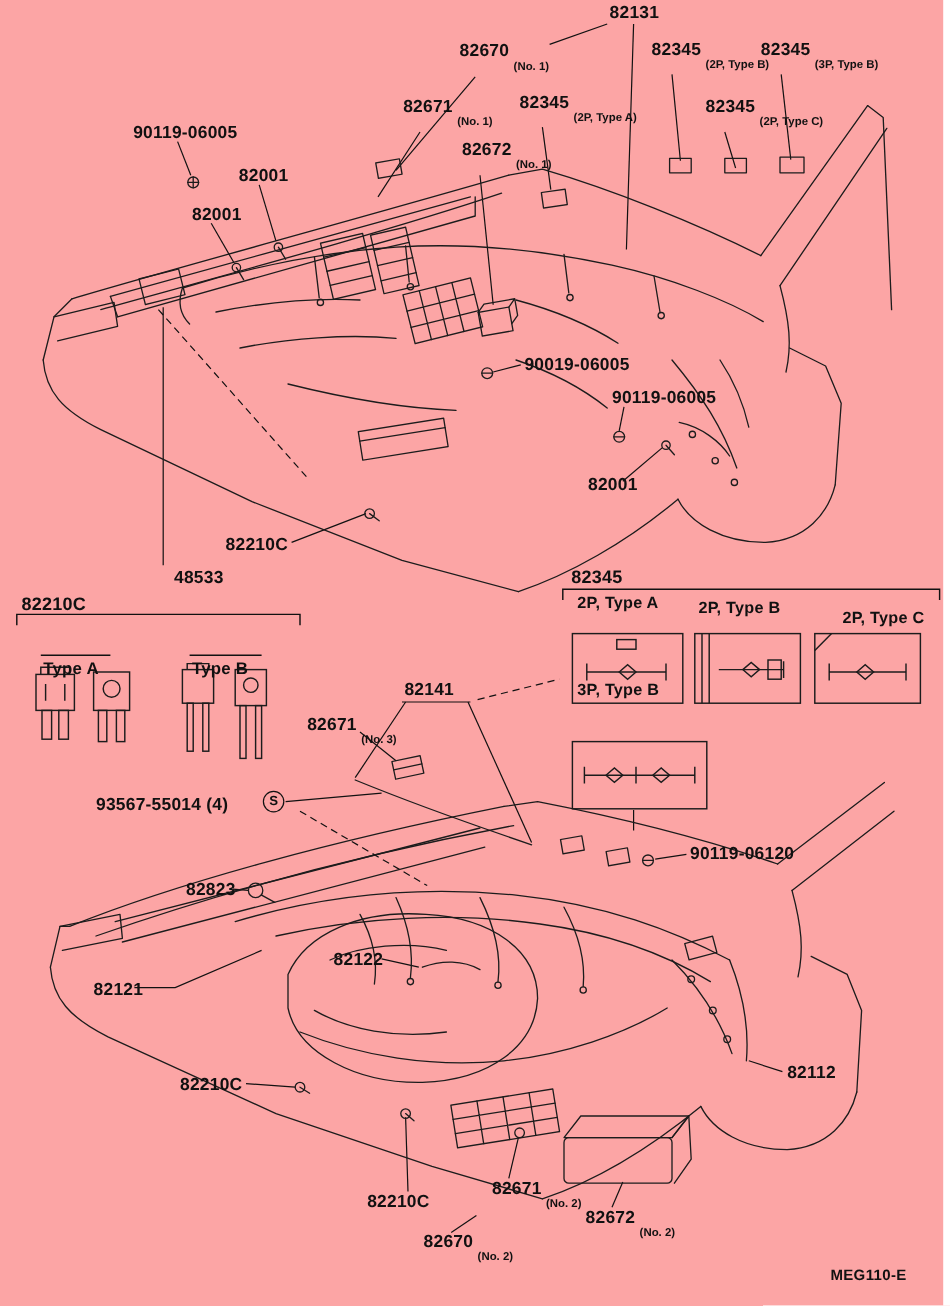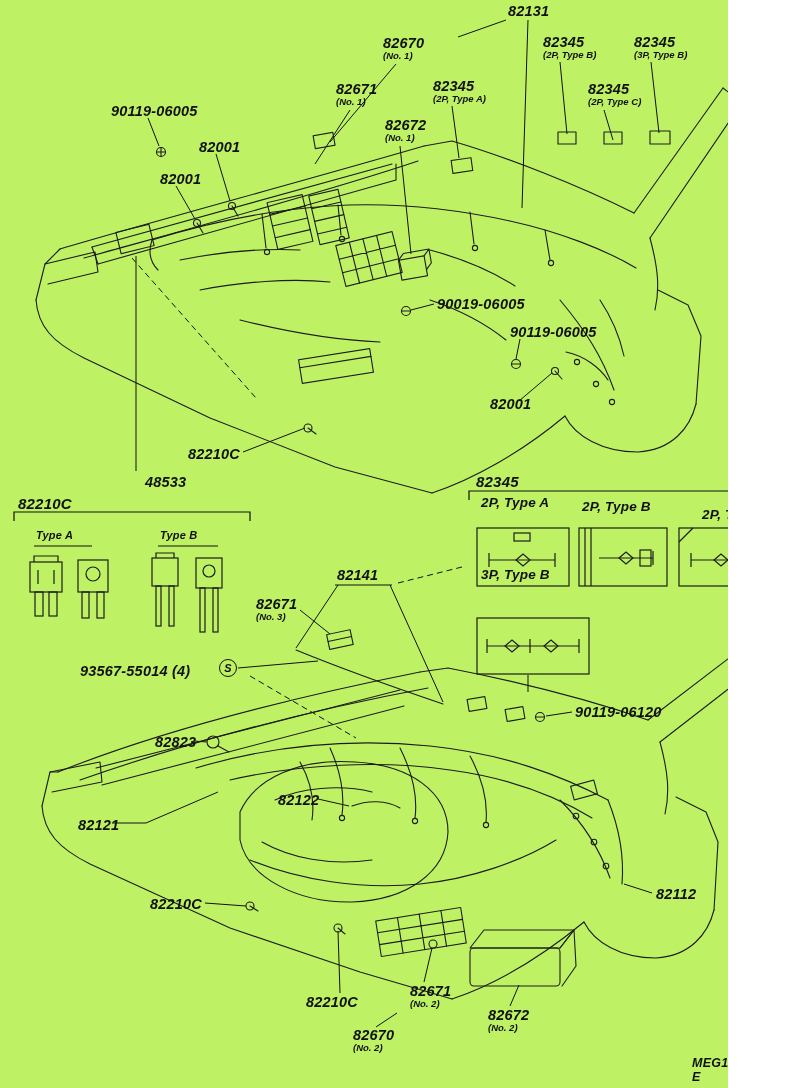--- a/index.html
+++ b/index.html
@@ -1,28 +1,28 @@
 <!DOCTYPE html>
 <html><head>
 <meta charset="utf-8">
 <style>
   * { margin:0; padding:0; box-sizing:border-box; }
   html,body { background:#ffffff; }
   .canvas {
-    position:relative; width:728px; height:1088px; background:#bef264;
-    font-family:"Liberation Sans", sans-serif; color:#111; overflow:hidden;font-style:italic;
+    position:relative; width:786px; height:1088px; background:#fca5a5;
+    font-family:"Liberation Sans", sans-serif; color:#111; overflow:hidden;
   }
   .art { position:absolute; left:0; top:0; width:792px; height:1088px; }
   .lbl {
     position:absolute; font-weight:700; font-size:14.5px; line-height:1.05;
     letter-spacing:.2px; white-space:nowrap; color:#111;
   }
-  .lbl .sub { display:block; font-size:9.5px; font-weight:700; letter-spacing:0; }
+  .lbl .sub { display:block; font-size:9.5px; font-weight:700; letter-spacing:0;margin-left:45px; }
   .legend-title { font-size:15px; }
-  .type-hdr { font-size:11px; }
+  .type-hdr { font-size:14px;margin-top:20px; }
   .conn-hdr { font-size:13.5px; }
   .s-circle {
     position:absolute; width:18px; height:18px; border:1.5px solid #111;
     border-radius:50%; display:flex; align-items:center; justify-content:center;
     font-size:11px; font-weight:700;
   }
   .footer-code { position:absolute; font-size:12.5px; font-weight:700; letter-spacing:.3px; }
 </style>
 </head>
 <body>

